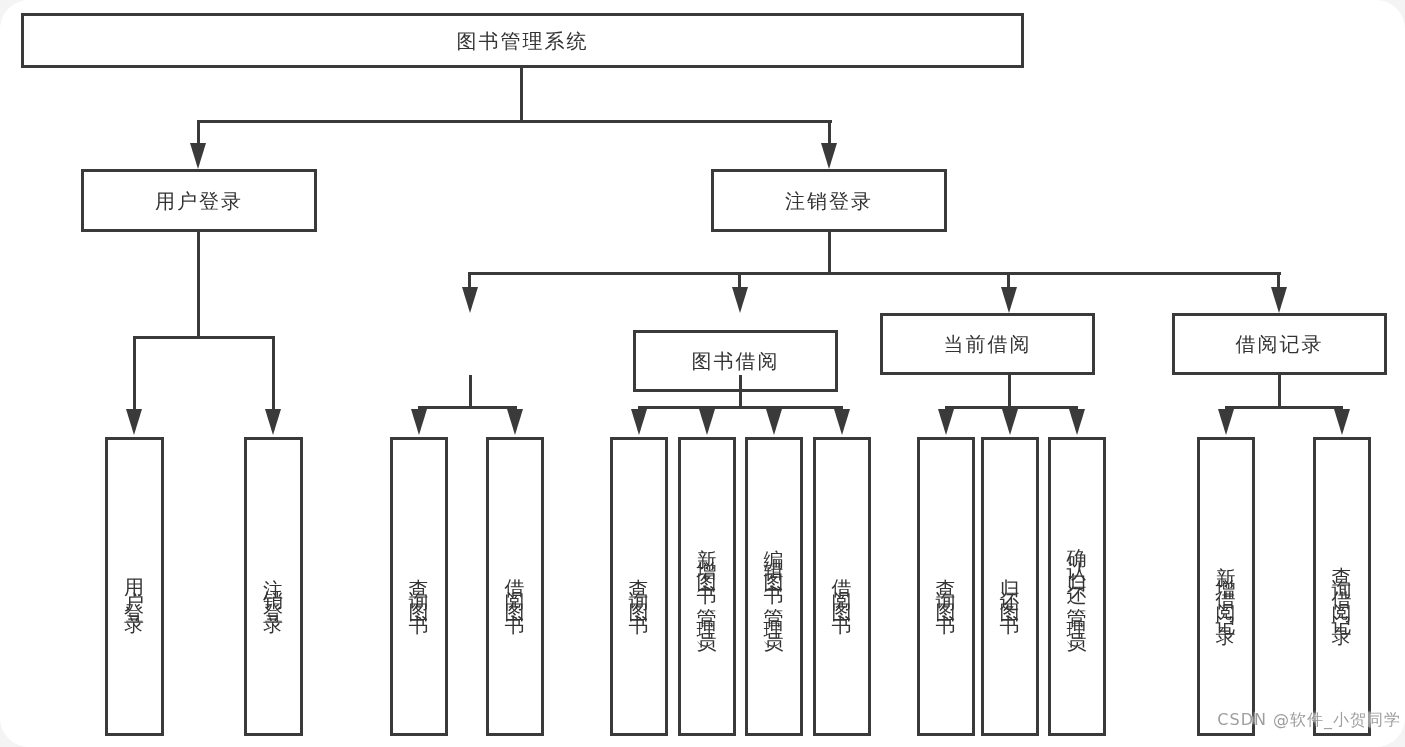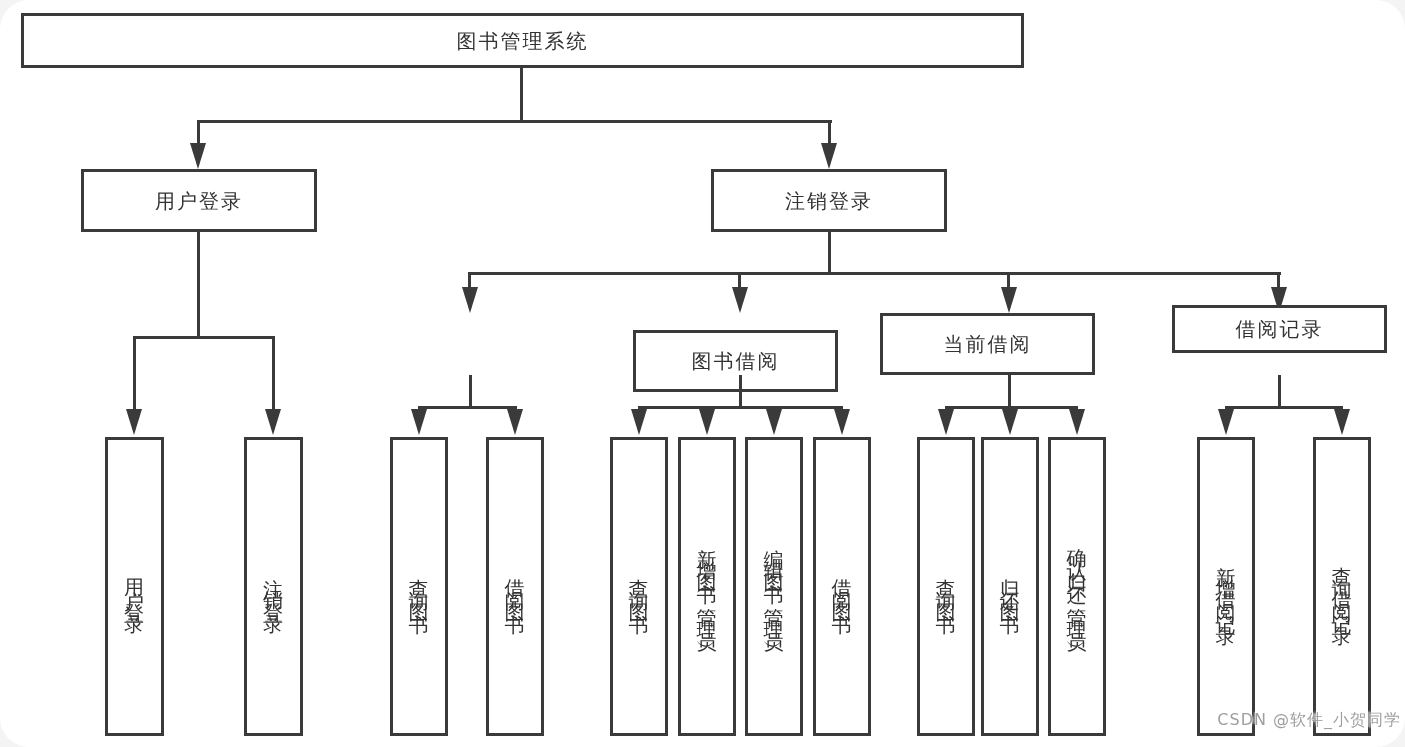--- a/index.html
+++ b/index.html
@@ -87,21 +87,21 @@
   <div class="arrow" style="left:462px;top:287px"></div>
   <div class="vline" style="left:738px;top:272px;height:17px"></div>
   <div class="arrow" style="left:732px;top:287px"></div>
   <div class="vline" style="left:1007px;top:272px;height:17px"></div>
   <div class="arrow" style="left:1001px;top:287px"></div>
   <div class="vline" style="left:1277px;top:272px;height:17px"></div>
   <div class="arrow" style="left:1271px;top:287px"></div>
 
   <div class="box hbox" style="left:633px;top:330px;width:205px;height:62px">图书借阅</div>
   <div class="box hbox" style="left:880px;top:313px;width:215px;height:62px">当前借阅</div>
-  <div class="box hbox" style="left:1172px;top:305px;width:215px;height:48px">借阅记录</div>
+  <div class="box hbox" style="left:1172px;top:313px;width:215px;height:62px">借阅记录</div>
 
   <div class="vline" style="left:469px;top:375px;height:33px"></div>
   <div class="hline" style="left:418px;top:406px;width:99px"></div>
   <div class="arrow" style="left:411px;top:409px"></div>
   <div class="arrow" style="left:507px;top:409px"></div>
 
   <div class="vline" style="left:739px;top:375px;height:33px"></div>
   <div class="hline" style="left:638px;top:406px;width:205px"></div>
   <div class="arrow" style="left:631px;top:409px"></div>
   <div class="arrow" style="left:699px;top:409px"></div>

